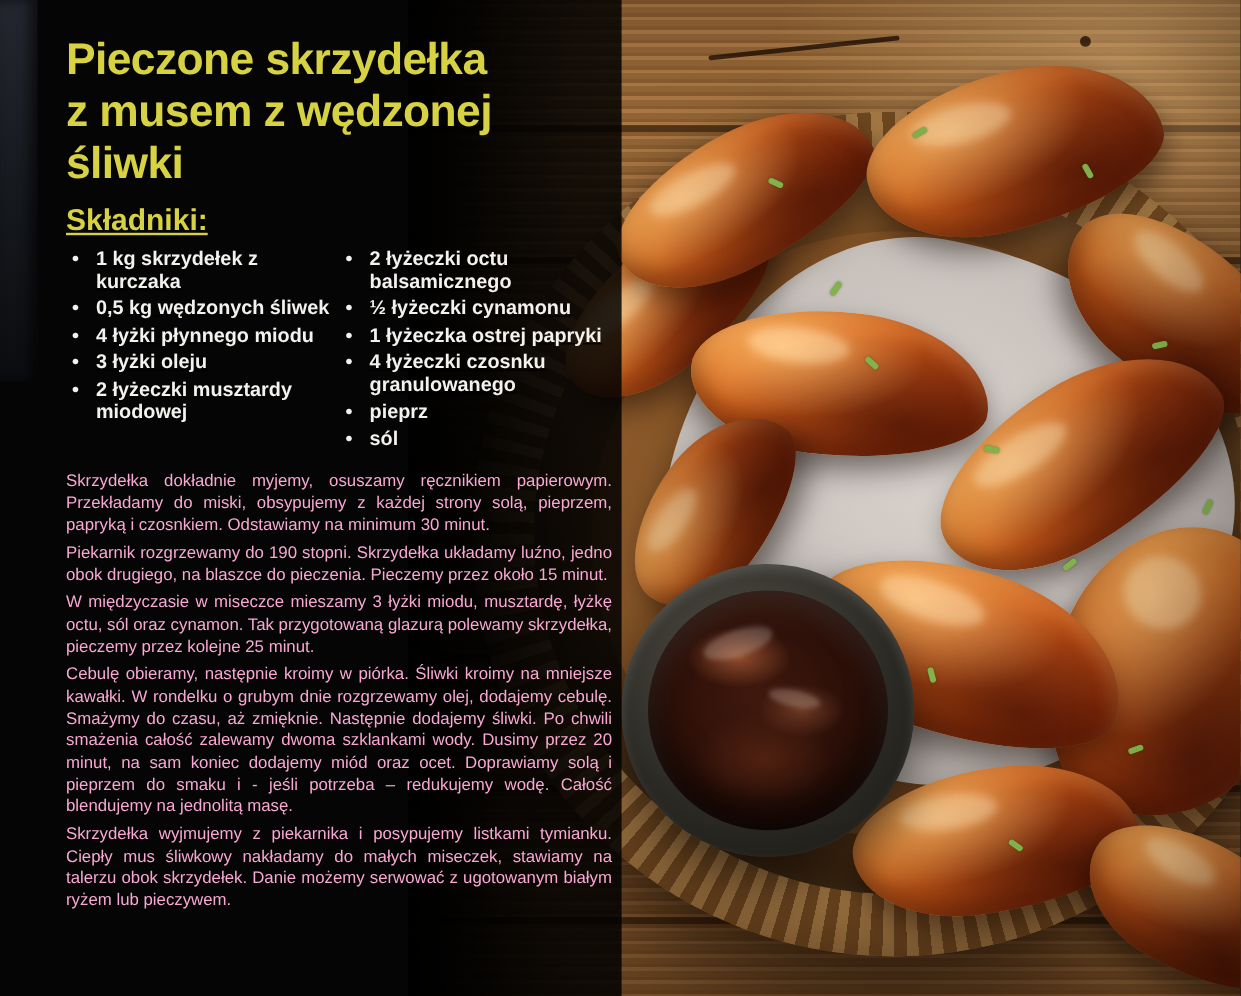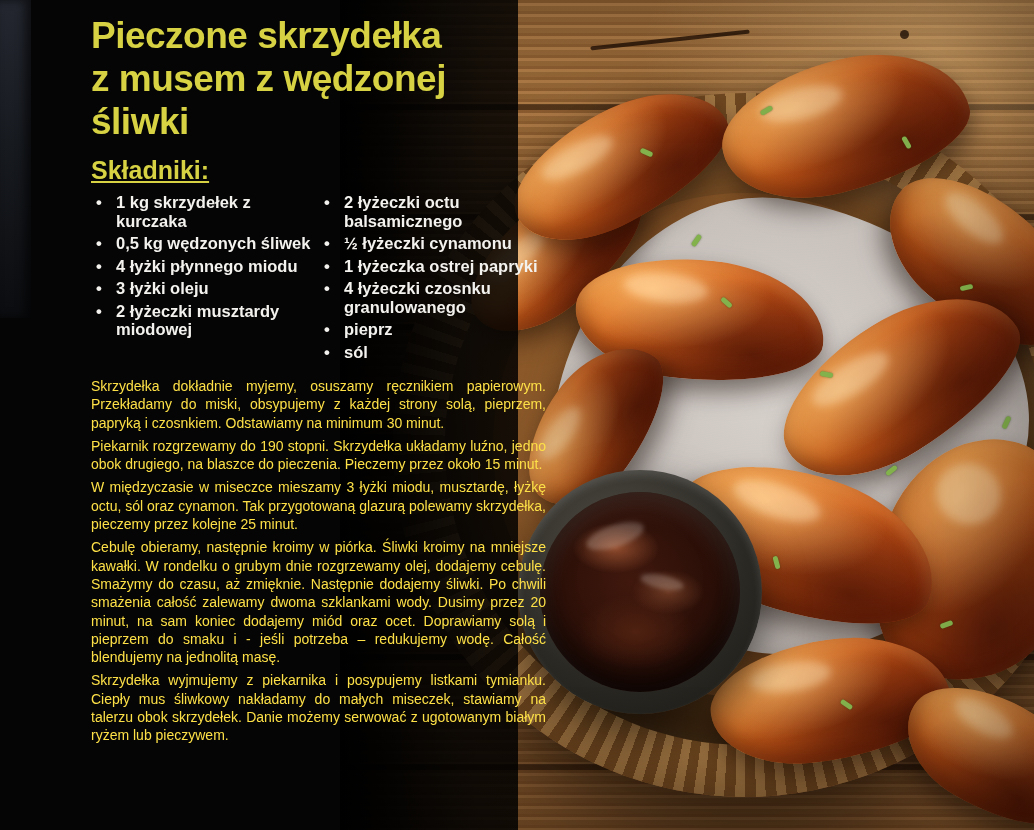--- a/index.html
+++ b/index.html
@@ -79,35 +79,35 @@
     position:absolute;left:0;top:0;width:178px;height:830px;
     background:linear-gradient(90deg,#000 0%, rgba(0,0,0,.97) 22%, rgba(0,0,0,.86) 78%, rgba(0,0,0,.84) 100%);
   }
 
   
   .leather-strip{
     position:absolute;left:0;top:0;width:31px;height:318px;
     background:linear-gradient(165deg,#242730 0%, #171a1f 45%, #0b0c0f 100%);
     box-shadow:inset -6px 0 10px rgba(0,0,0,.6);
   }
-  .content{position:absolute;left:55px;top:14px;width:455px;z-index:5;margin-left:36px;}
+  .content{position:absolute;left:55px;top:28px;width:455px;z-index:5;}
   .title{margin:0 0 13px 0;color:#d6d243;font-size:37px;line-height:43px;font-weight:700;letter-spacing:-.5px;}
   .title span{display:block;}
   .sec-heading{margin:0 0 9px 0;color:#d6d243;font-size:25px;line-height:28px;font-weight:700;text-decoration:underline;}
-  .ingredients{display:flex;margin:0 0 12px 0;}
+  .ingredients{display:flex;margin:0 0 12px 0;text-decoration:underline;}
   .ing-col{list-style:none;margin:0;padding:0;}
   .ing-col.left{width:228px;}
   .ing-col.right{width:227px;}
   .ing-col li{
     position:relative;padding-left:25px;margin:0 0 4px 0;
     color:#f4f2ee;font-size:16.5px;line-height:18.5px;font-weight:700;
   }
   .ing-col li::before{content:"•";position:absolute;left:5px;top:0;color:#f4f2ee;}
   .prep p{
-    margin:0 0 5px 0;color:#fde047;font-size:14px;line-height:18.3px;
+    margin:0 0 5px 0;color:#f9a8d4;font-size:14px;line-height:18.3px;
     text-align:justify;
   }
 </style>
 </head>
 <body>
 
 <div class="page">
 
   <div class="photo">
     <div class="wood-table"></div>

